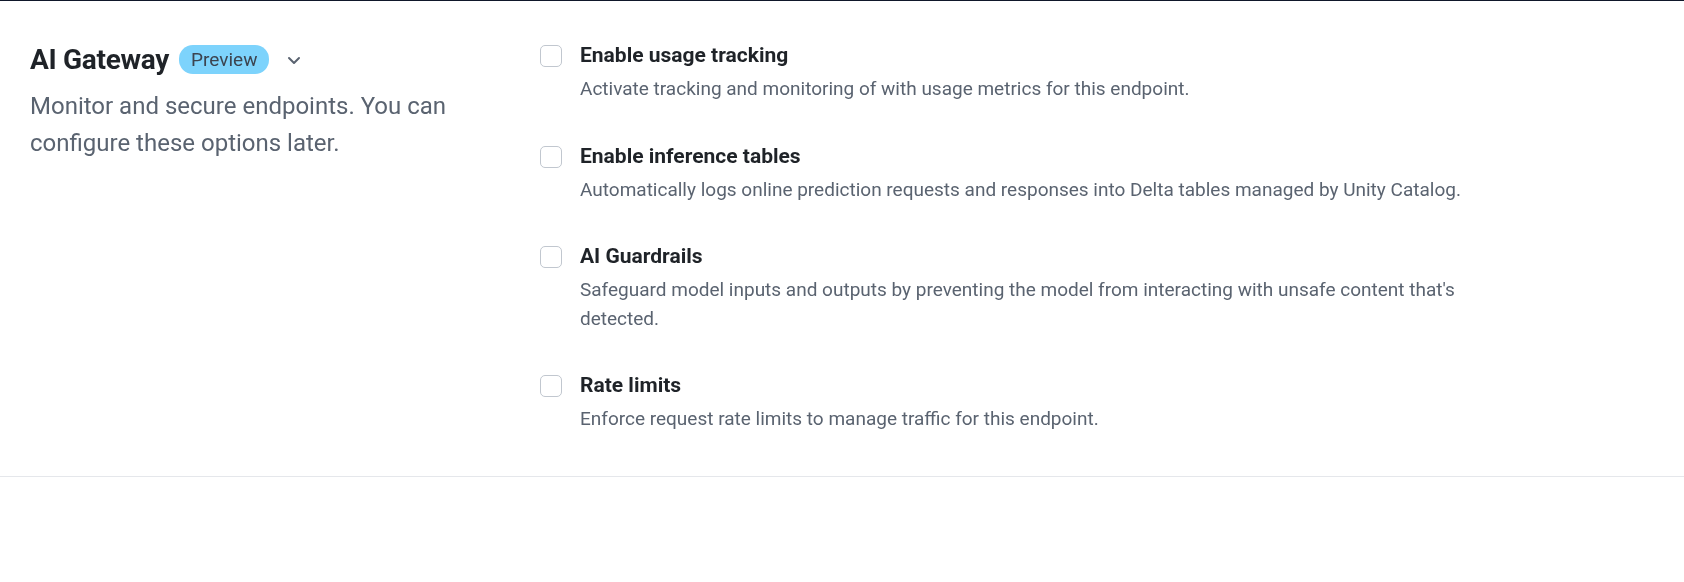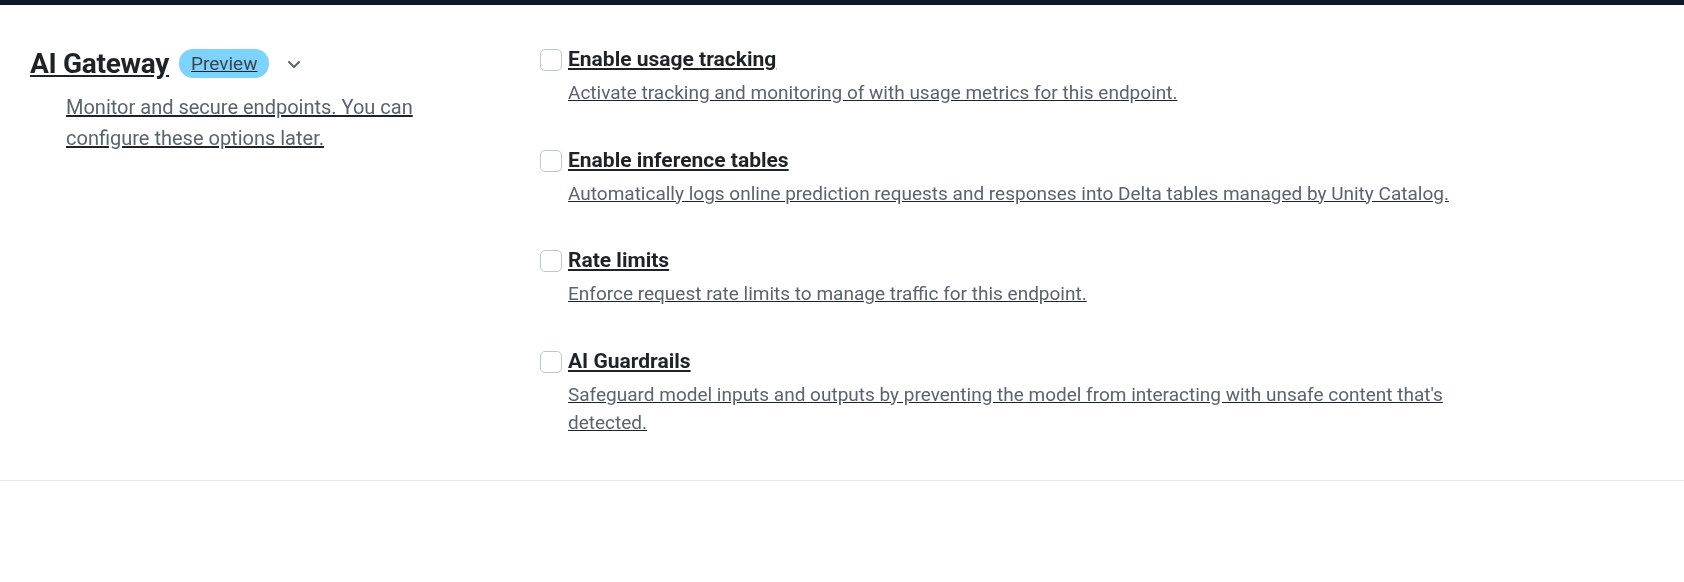--- a/index.html
+++ b/index.html
@@ -9,26 +9,25 @@
     }
     body {
       font-family: -apple-system, BlinkMacSystemFont, "Segoe UI", Roboto, Helvetica, Arial, sans-serif;
       background: #ffffff;
       color: #1f2328;
       width: 1684px;
       height: 582px;
       position: relative;
     }
     .section {
-      border-top: 5px solid #0f172a;
+      border-top: 1px solid #0f172a;
       border-bottom: 1px solid #e5e7eb;
       padding: 42px 18px 42px 30px;
       display: flex;
       gap: 40px;
-      text-decoration: underline;
     }
     .left-col {
       width: 470px;
       flex-shrink: 0;
     }
     .header-row {
       display: flex;
       align-items: center;
       gap: 10px;
       margin-bottom: 12px;
@@ -51,34 +50,33 @@
       width: 18px;
       height: 18px;
       margin-left: 6px;
       display: inline-flex;
       align-items: center;
       justify-content: center;
       color: #5a6370;
       cursor: pointer;
     }
     .section-desc {
-      font-size: 20px;
+      font-size: 24px;
       color: #5a6370;
       line-height: 1.55;
       font-weight: 400;
       max-width: 420px;
-      margin-left: 36px;
     }
     .right-col {
       flex: 1;
       padding-right: 140px;
     }
     .option {
       display: flex;
-      gap: 6px;
+      gap: 18px;
       margin-bottom: 40px;
     }
     .option:last-child {
       margin-bottom: 0;
     }
     .checkbox {
       width: 22px;
       height: 22px;
       border: 1.5px solid #c1c7cf;
       border-radius: 5px;
@@ -140,27 +138,27 @@
       <input type="checkbox" class="checkbox" style="">
       <div class="option-body">
         <div class="option-title">Enable inference tables</div>
         <div class="option-desc">Automatically logs online prediction requests and responses into Delta tables managed by Unity Catalog.</div>
       </div>
     </div>
 
     <div class="option">
       <input type="checkbox" class="checkbox" style="">
       <div class="option-body">
-        <div class="option-title">Rate limits</div>
-        <div class="option-desc">Enforce request rate limits to manage traffic for this endpoint.</div>
+        <div class="option-title">AI Guardrails</div>
+        <div class="option-desc">Safeguard model inputs and outputs by preventing the model from interacting with unsafe content that's detected.</div>
       </div>
     </div>
 
     <div class="option">
       <input type="checkbox" class="checkbox" style="">
       <div class="option-body">
-        <div class="option-title">AI Guardrails</div>
-        <div class="option-desc">Safeguard model inputs and outputs by preventing the model from interacting with unsafe content that's detected.</div>
+        <div class="option-title">Rate limits</div>
+        <div class="option-desc">Enforce request rate limits to manage traffic for this endpoint.</div>
       </div>
     </div>
 
   </div>
 </div>
 
 </body></html>

